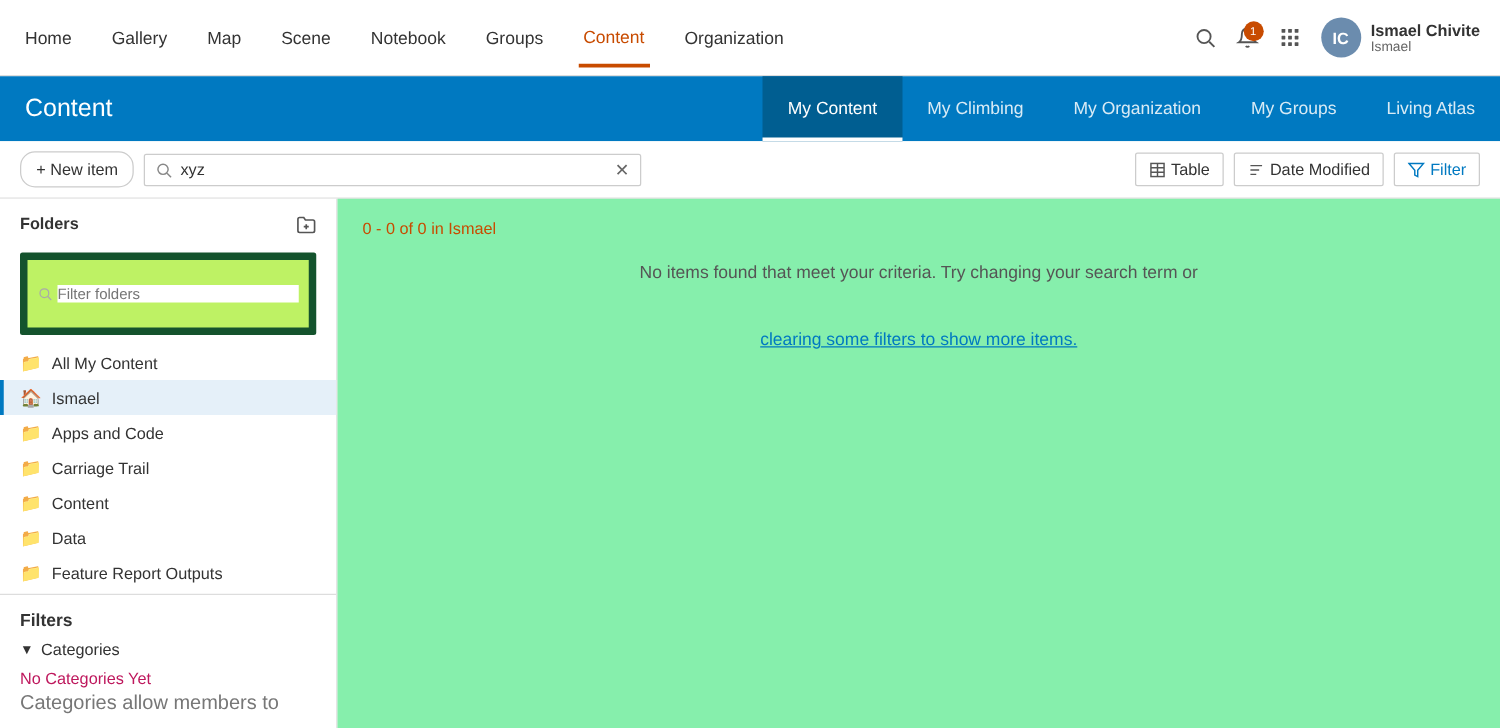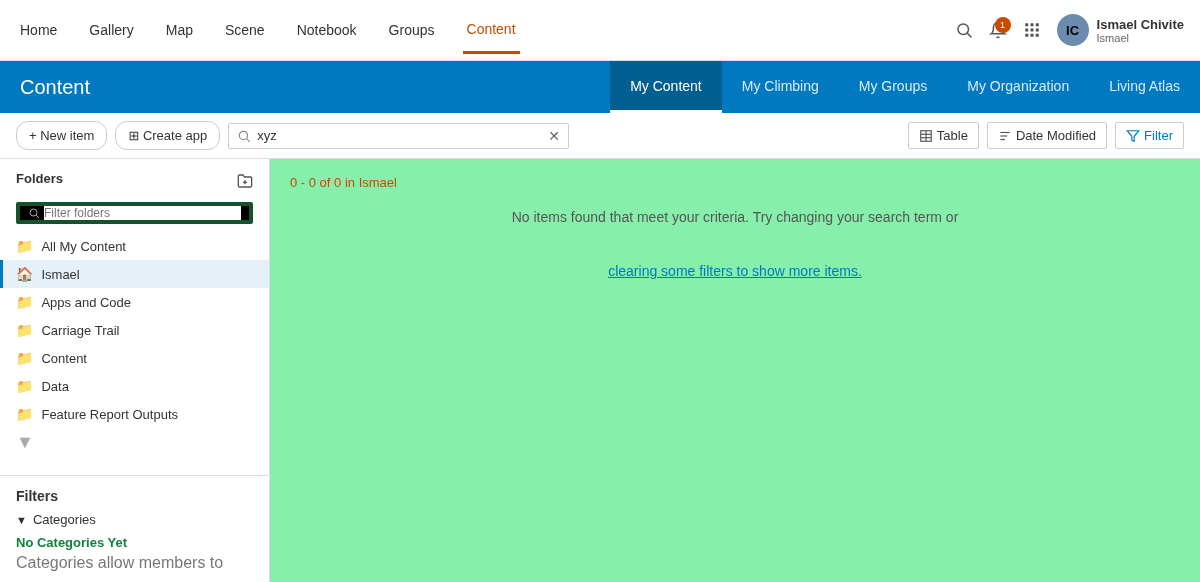--- a/index.html
+++ b/index.html
@@ -66,21 +66,21 @@
       justify-content: center;
     }
     .user-avatar {
       width: 32px;
       height: 32px;
       border-radius: 50%;
       background: #6b8cae;
       display: flex;
       align-items: center;
       justify-content: center;
-      color: #000000;
+      color: #ffffff;
       font-size: 13px;
       font-weight: bold;
     }
     .user-info {
       display: flex;
       flex-direction: column;
       align-items: flex-start;
     }
     .user-name { font-size: 13px; font-weight: 600; color: #333; }
     .user-sub { font-size: 11px; color: #666; }
@@ -213,24 +213,24 @@
     }
     .sidebar-section-title {
       font-size: 13px;
       font-weight: 600;
       color: #333;
       margin-bottom: 8px;
     }
     .folder-filter-wrap {
       display: flex;
       align-items: center;
-      border: 4px solid #14532d;
+      border: 6px solid #14532d;
       border-radius: 2px;
-      background: #000000;
-      padding: 0 8px;
+      background: #bef264;
+      padding: 20px 8px;
       gap: 4px;
     }
     .folder-filter-wrap input {
       border: none;
       outline: none;
       font-size: 12px;
       flex: 1;
       color: #666;
     }
     .folder-list {
@@ -277,22 +277,22 @@
       gap: 6px;
       cursor: pointer;
       font-size: 13px;
       font-weight: 500;
     }
     .filter-category-body {
       padding-top: 8px;
     }
     .no-categories-text {
       font-size: 13px;
-      font-weight: 700;
-      color: #15803d;
+      font-weight: 400;
+      color: #be185d;
     }
     .no-categories-sub {
       font-size: 16px;
       color: #777;
       margin-top: 4px;
     }
 
     
     .content-area {
       flex: 1;
@@ -327,20 +327,21 @@
 
 <nav class="top-nav">
   <div class="nav-links">
     <a class="nav-link">Home</a>
     <a class="nav-link">Gallery</a>
     <a class="nav-link">Map</a>
     <a class="nav-link">Scene</a>
     <a class="nav-link">Notebook</a>
     <a class="nav-link">Groups</a>
     <a class="nav-link active">Content</a>
+    <a class="nav-link">Organization</a>
   </div>
   <div class="nav-right">
     <button class="nav-icon-btn">
       <svg width="18" height="18" viewBox="0 0 24 24" fill="none" stroke="#555" stroke-width="2">
           <circle cx="11" cy="11" r="7"></circle>
           <line x1="16.5" y1="16.5" x2="22" y2="22"></line>
         </svg>
     </button>
     <button class="nav-icon-btn" style="position:relative;">
       <svg width="18" height="18" viewBox="0 0 24 24" fill="none" stroke="#555" stroke-width="2">
@@ -370,29 +371,28 @@
       </div>
     </div>
   </div>
 </nav>
 
 <div class="content-header">
   <span class="content-title">Content</span>
   <div class="content-tabs">
     <div class="content-tab active">My Content</div>
     <div class="content-tab">My Climbing</div>
+    <div class="content-tab">My Organization</div>
     <div class="content-tab">My Groups</div>
-    <div class="content-tab">My Organization</div>
     <div class="content-tab">Living Atlas</div>
   </div>
 </div>
 
 <div class="toolbar">
   <button class="btn-outline">+ New item</button>
-  <button class="btn-outline">⊞ Create app</button>
   <div class="search-wrap">
     <svg width="14" height="14" viewBox="0 0 24 24" fill="none" stroke="#888" stroke-width="2">
         <circle cx="11" cy="11" r="7"></circle>
         <line x1="16.5" y1="16.5" x2="22" y2="22"></line>
       </svg>
     <input type="text" value="xyz" style="">
     <button class="clear-btn">✕</button>
   </div>
   <div class="spacer"></div>
   <button class="view-btn">

